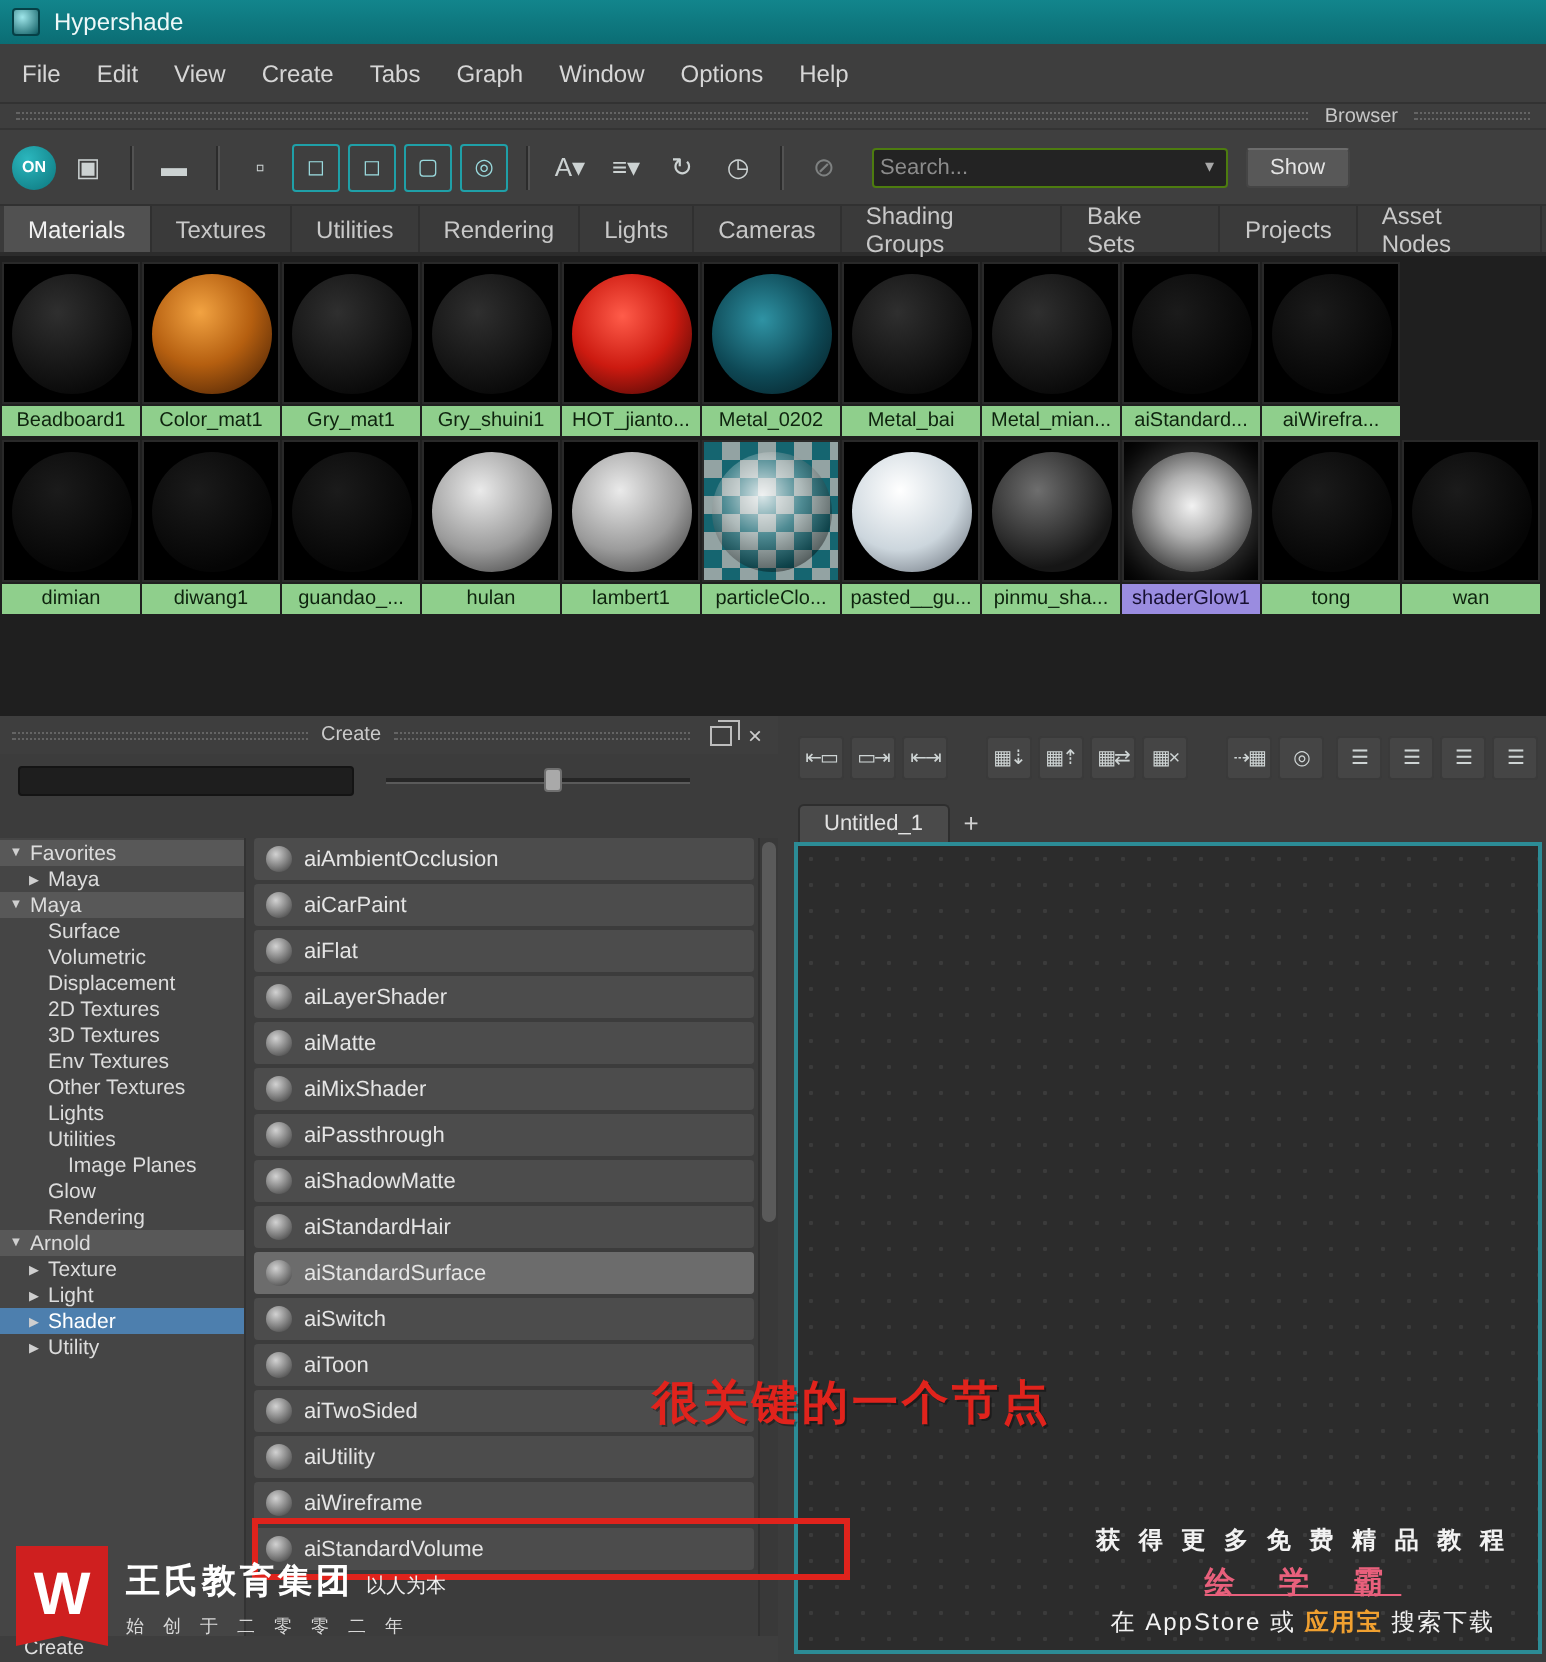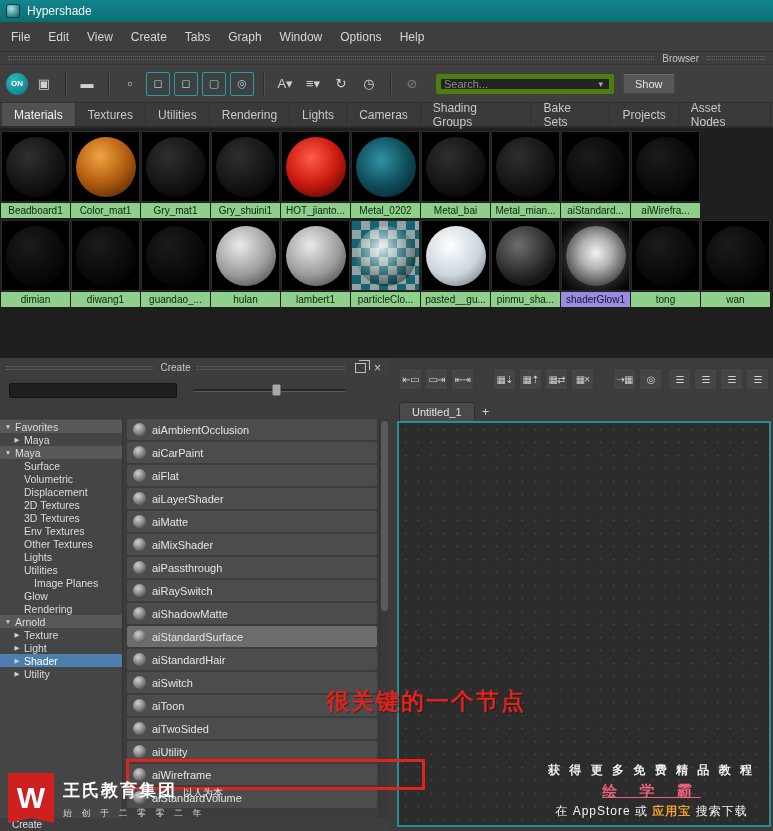--- a/index.html
+++ b/index.html
@@ -28,21 +28,21 @@
   .browser-label { font-size:10px; color:#c6c6c6; }
 
   
   .toolbar { height:38px; background:#3f3f3f; display:flex; align-items:center; padding:0 6px; border-bottom:1px solid #313131; }
   .tb-icons { display:flex; align-items:center; gap:4px; }
   .tb-btn { width:24px; height:24px; display:flex; align-items:center; justify-content:center; color:#ccd2d2; font-size:13px; border-radius:2px; }
   .tb-teal { border:1px solid #1fa0a8; color:#9adade; font-size:11px; }
   .tb-dim { opacity:0.45; }
   .tb-on { width:22px; height:22px; border-radius:50%; background:radial-gradient(circle at 35% 30%, #2bb7be, #0c767d); color:#fff; font-size:8px; font-weight:bold; }
   .tb-sep { width:1px; height:22px; background:#2c2c2c; box-shadow:1px 0 0 #525252; margin:0 5px; }
-  .search-box { width:178px; height:20px; background:#232323; border:5px solid #4d7c0f; display:flex; align-items:center; padding:0 3px; margin-left:12px; border-radius:2px; }
+  .search-box { width:178px; height:20px; background:#232323; border:1px solid #4d7c0f; display:flex; align-items:center; padding:0 3px; margin-left:12px; border-radius:2px; }
   .search-input { flex:1; background:transparent; border:none; outline:none; color:#cfcfcf; font-size:11px; font-family:inherit; min-width:0; }
   .search-input::placeholder { color:#8c8c8c; }
   .search-arrow { color:#a8a8a8; font-size:9px; padding:0 3px; }
   .show-btn { height:20px; margin-left:9px; padding:0 11px; background:#585858; border:1px solid #454545; border-top-color:#6c6c6c; color:#e4e4e4; font-size:11px; border-radius:2px; font-family:inherit; }
 
   
   .cat-tabs { height:25px; background:#3a3a3a; display:flex; align-items:stretch; padding:0 2px; border-bottom:2px solid #2c2c2c; }
   .cat-tab { padding:0 12px; display:flex; align-items:center; font-size:12px; color:#c8c8c8; border-right:1px solid #303030; }
   .cat-tab.active { background:#515151; color:#f2f2f2; }
 
@@ -448,33 +448,29 @@
             <div class="node-row">
               <span class="node-icon"></span>
               <span class="node-label">aiMixShader</span>
             </div>
             <div class="node-row">
               <span class="node-icon"></span>
               <span class="node-label">aiPassthrough</span>
             </div>
             <div class="node-row">
               <span class="node-icon"></span>
-              <span class="node-label">aiRaySwitch</span>
-            </div>
-            <div class="node-row">
-              <span class="node-icon"></span>
               <span class="node-label">aiShadowMatte</span>
             </div>
+            <div class="node-row">
+              <span class="node-icon"></span>
+              <span class="node-label">aiStandardHair</span>
+            </div>
             <div class="node-row selected">
               <span class="node-icon"></span>
               <span class="node-label">aiStandardSurface</span>
-            </div>
-            <div class="node-row">
-              <span class="node-icon"></span>
-              <span class="node-label">aiStandardHair</span>
             </div>
             <div class="node-row">
               <span class="node-icon"></span>
               <span class="node-label">aiSwitch</span>
             </div>
             <div class="node-row">
               <span class="node-icon"></span>
               <span class="node-label">aiToon</span>
             </div>
             <div class="node-row">

